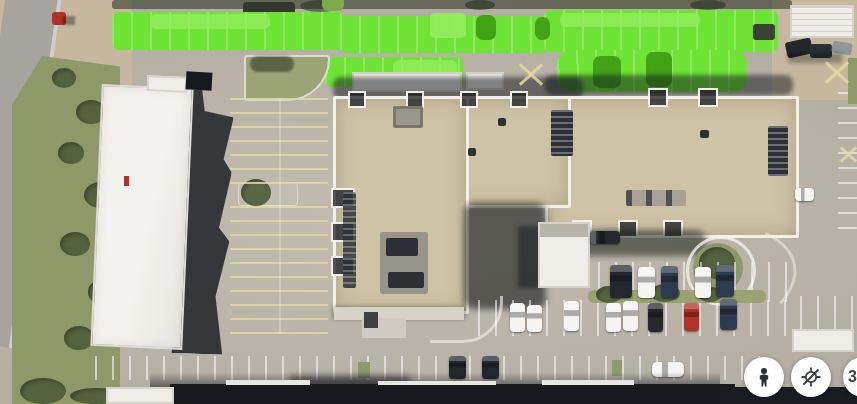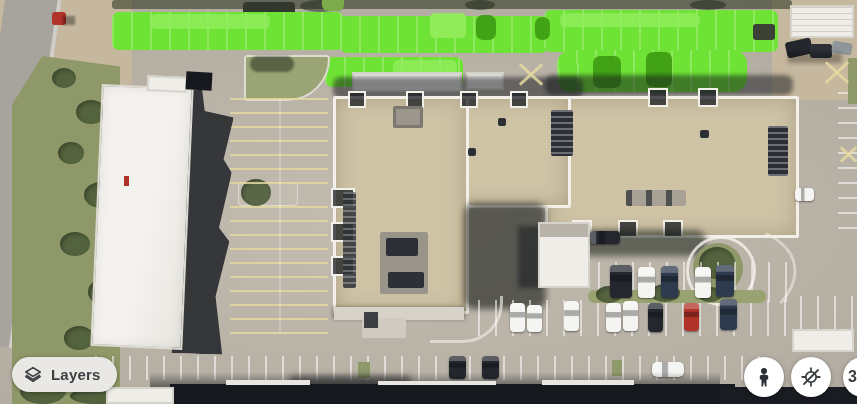--- a/index.html
+++ b/index.html
@@ -192,27 +192,20 @@
     <div class="s" style="left:810px;top:44px;width:22px;height:14px;background:#2c3036;border-radius:3px;"></div>
     <div class="s" style="left:832px;top:42px;width:20px;height:12px;background:#8e969c;border-radius:3px;transform:rotate(10deg);"></div>
     <div class="s" style="left:788px;top:53px;width:54px;height:10px;background:rgba(0,0,0,.3);filter:blur(2px);"></div>
     <div class="s grass" style="left:848px;top:58px;width:9px;height:46px;"></div>
 
     <div class="s xmark" style="left:518px;top:58px;width:26px;height:30px;"></div>
     <div class="s xmark" style="left:824px;top:55px;width:26px;height:32px;"></div>
     <div class="s xmark" style="left:840px;top:140px;width:17px;height:26px;"></div>
   </div>
 
-  <button class="layers-btn">
-    <svg width="18" height="18" viewBox="0 0 18 18">
-      <path d="M9 1.6 L16.2 6 9 10.4 1.8 6 Z" fill="none" stroke="currentColor" stroke-width="1.6" stroke-linejoin="round"></path>
-      <path d="M2.6 9.4 L9 13.4 15.4 9.4 M16.2 10.6 L9 15.4 1.8 10.6" fill="none" stroke="currentColor" stroke-width="1.6" stroke-linejoin="round" stroke-linecap="round"></path>
-    </svg>
-    <span>Layers</span>
-  </button>
 
   <button class="circle-btn" style="left:744px;">
     <svg width="20" height="21" viewBox="0 0 20 21">
       <circle cx="10" cy="4" r="3" fill="#2b2f35"></circle>
       <path d="M5.8 8.6 L10 7.3 L14.2 8.6 V12.6 H12.5 V19.5 H11 L10 14.4 L9 19.5 H7.5 V12.6 H5.8 Z" fill="#2b2f35"></path>
     </svg>
   </button>
 
   <button class="circle-btn" style="left:791px;">
     <svg width="22" height="22" viewBox="0 0 22 22">

